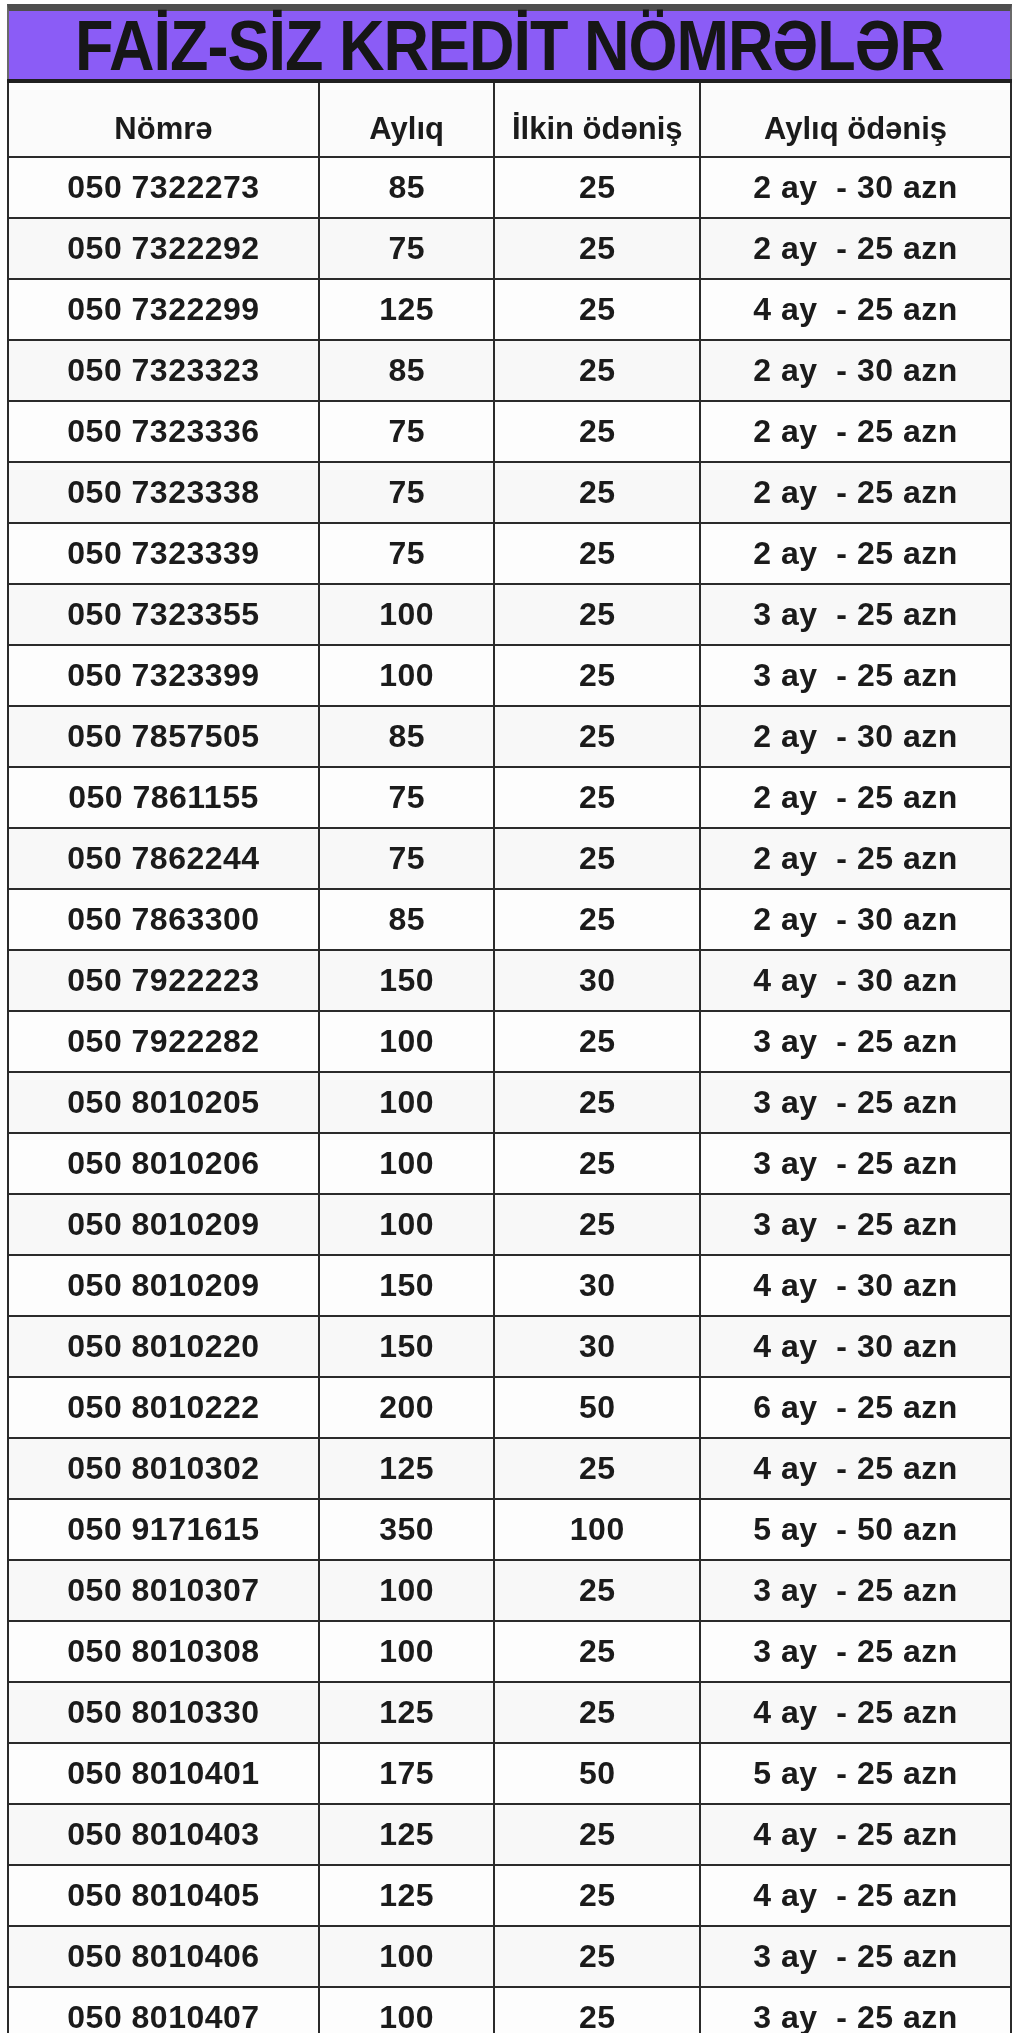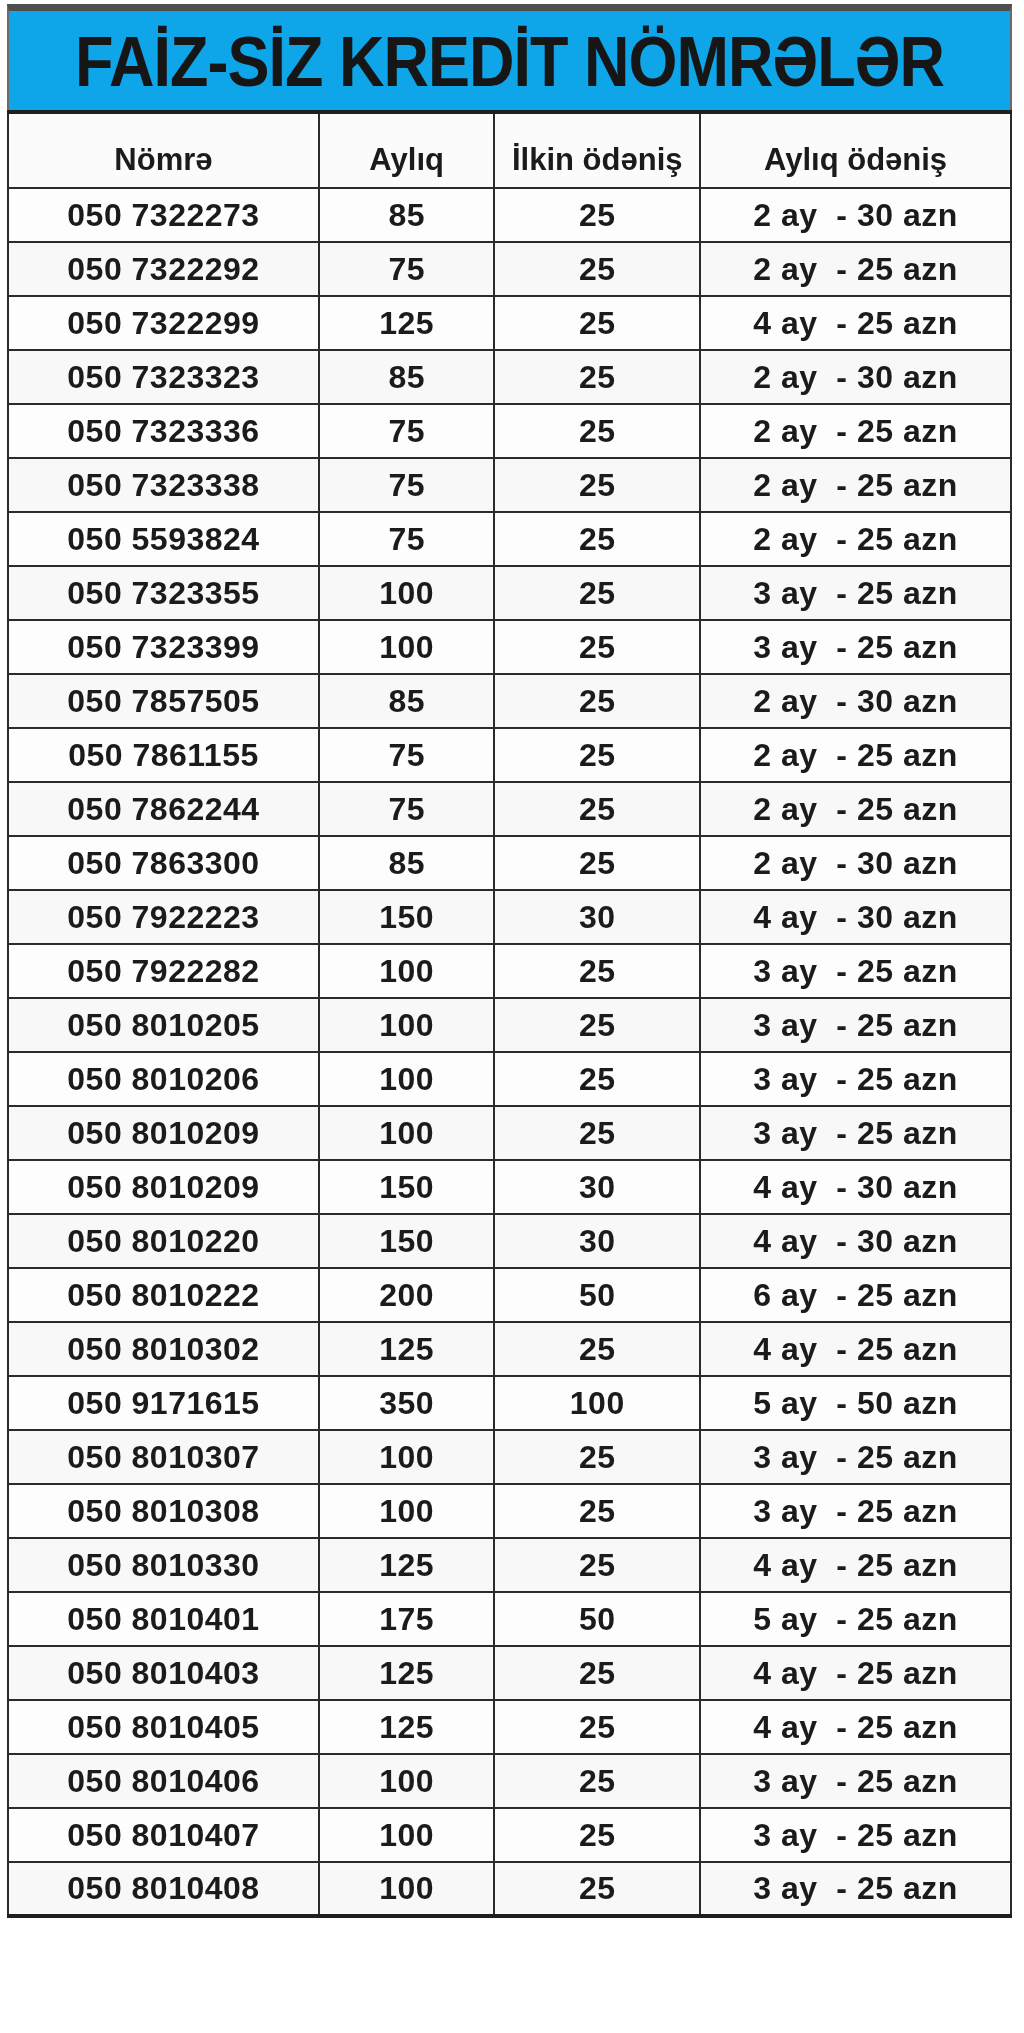--- a/index.html
+++ b/index.html
@@ -9,22 +9,22 @@
     font-family: "Liberation Sans", "DejaVu Sans", sans-serif;
   }
   .sheet {
     width: 1005px;
     margin: 4px 12px 6px 7px;
   }
   .title-box {
     border-top: 7px solid #4e4e4e;
     border-left: 2px solid #6a6a6a;
     border-right: 2px solid #6a6a6a;
-    height: 106px;
-    background: #0ea5e9;
+    height: 75px;
+    background: #8b5cf6;
     display: flex;
     align-items: center;
     justify-content: center;
   }
   .title-box h1 {
     font-size: 63px;
     font-weight: 800;
     color: #161616;
     letter-spacing: -1px;
     white-space: nowrap;
@@ -47,21 +47,21 @@
     color: #1b1b1b;
     font-weight: bold;
     overflow: hidden;
   }
   thead tr { height: 76px; border-top: 4px solid #1f1f1f; }
   thead th {
     font-size: 31px;
     padding-top: 18px;
     background: #fbfbfb;
   }
-  tbody tr { height: 54px; }
+  tbody tr { height: 61px; }
   tbody td {
     font-size: 32px;
     letter-spacing: 0.5px;
   }
   td.monthly { white-space: pre; }
   tbody tr:nth-child(even) td { background: #f8f8f8; }
   tbody tr:nth-child(odd) td  { background: #fdfdfd; }
   table { border-bottom: 4px solid #1f1f1f; }
 </style>
 </head>
@@ -119,21 +119,21 @@
     <td class="initial">25</td>
     <td class="monthly">2 ay  - 25 azn</td>
   </tr>
         <tr>
     <td class="number">050 7323338</td>
     <td class="price">75</td>
     <td class="initial">25</td>
     <td class="monthly">2 ay  - 25 azn</td>
   </tr>
         <tr>
-    <td class="number">050 5593824</td>
+    <td class="number">050 7323339</td>
     <td class="price">75</td>
     <td class="initial">25</td>
     <td class="monthly">2 ay  - 25 azn</td>
   </tr>
         <tr>
     <td class="number">050 7323355</td>
     <td class="price">100</td>
     <td class="initial">25</td>
     <td class="monthly">3 ay  - 25 azn</td>
   </tr>

